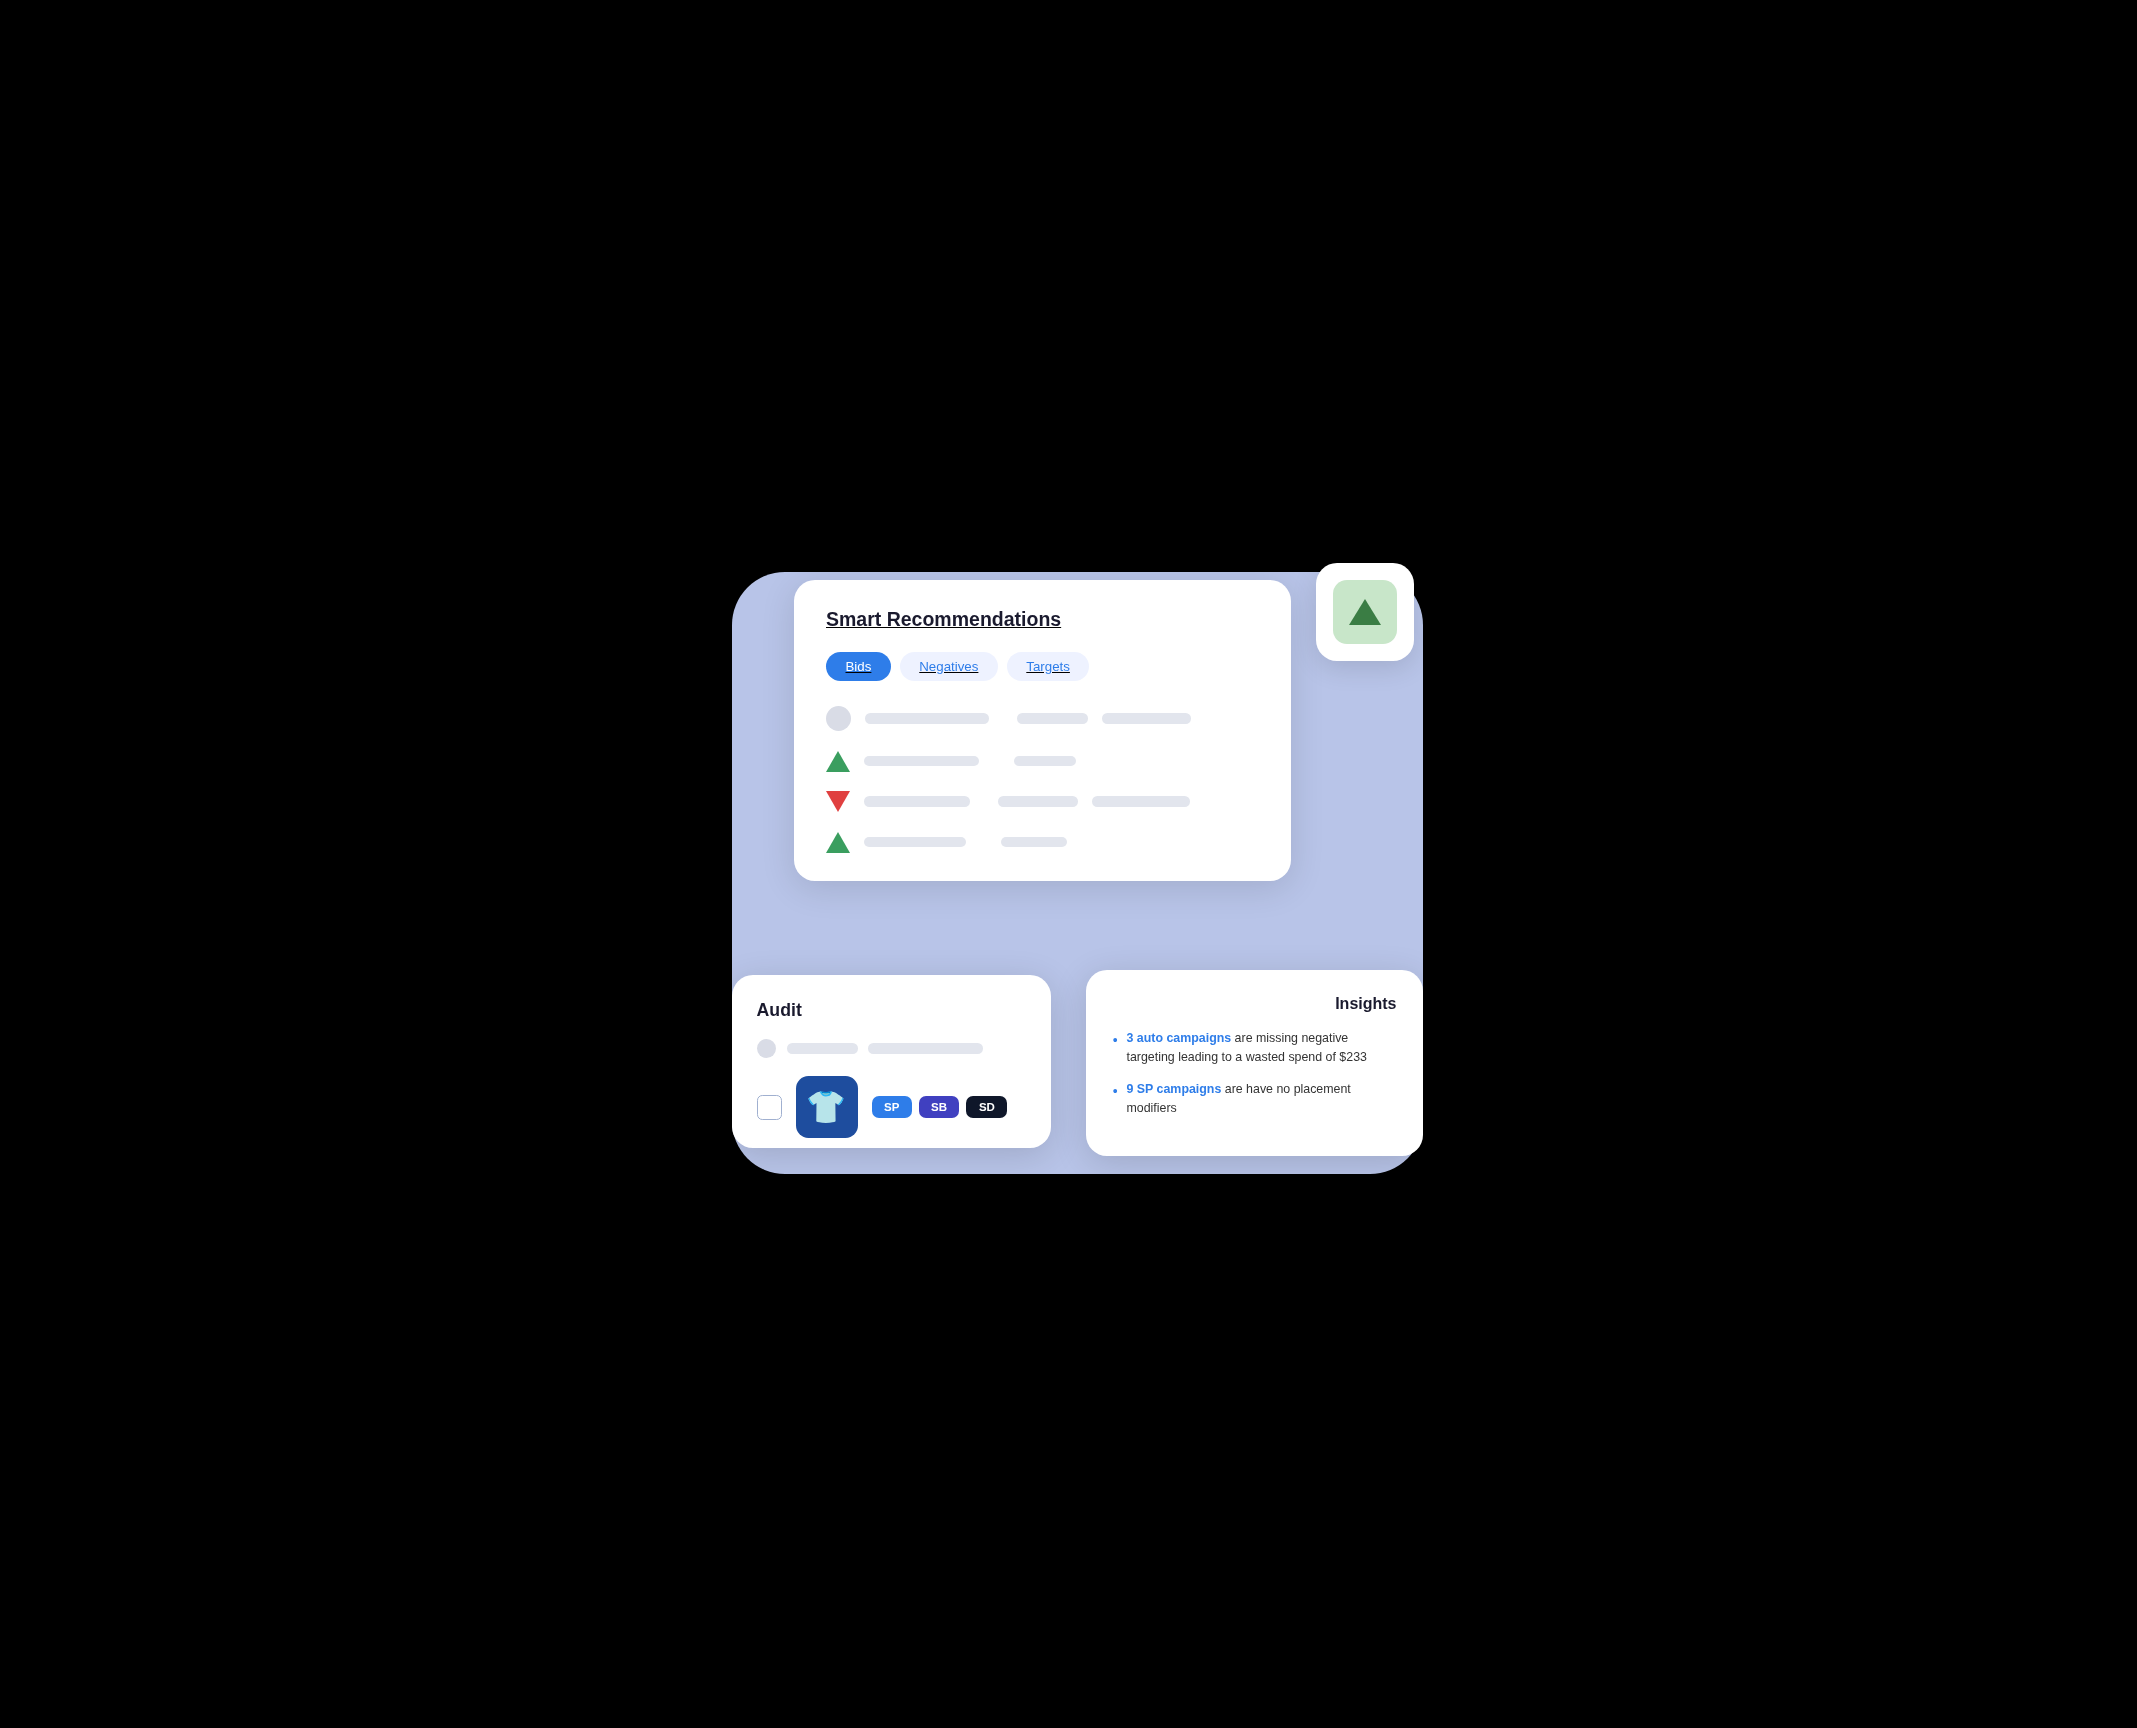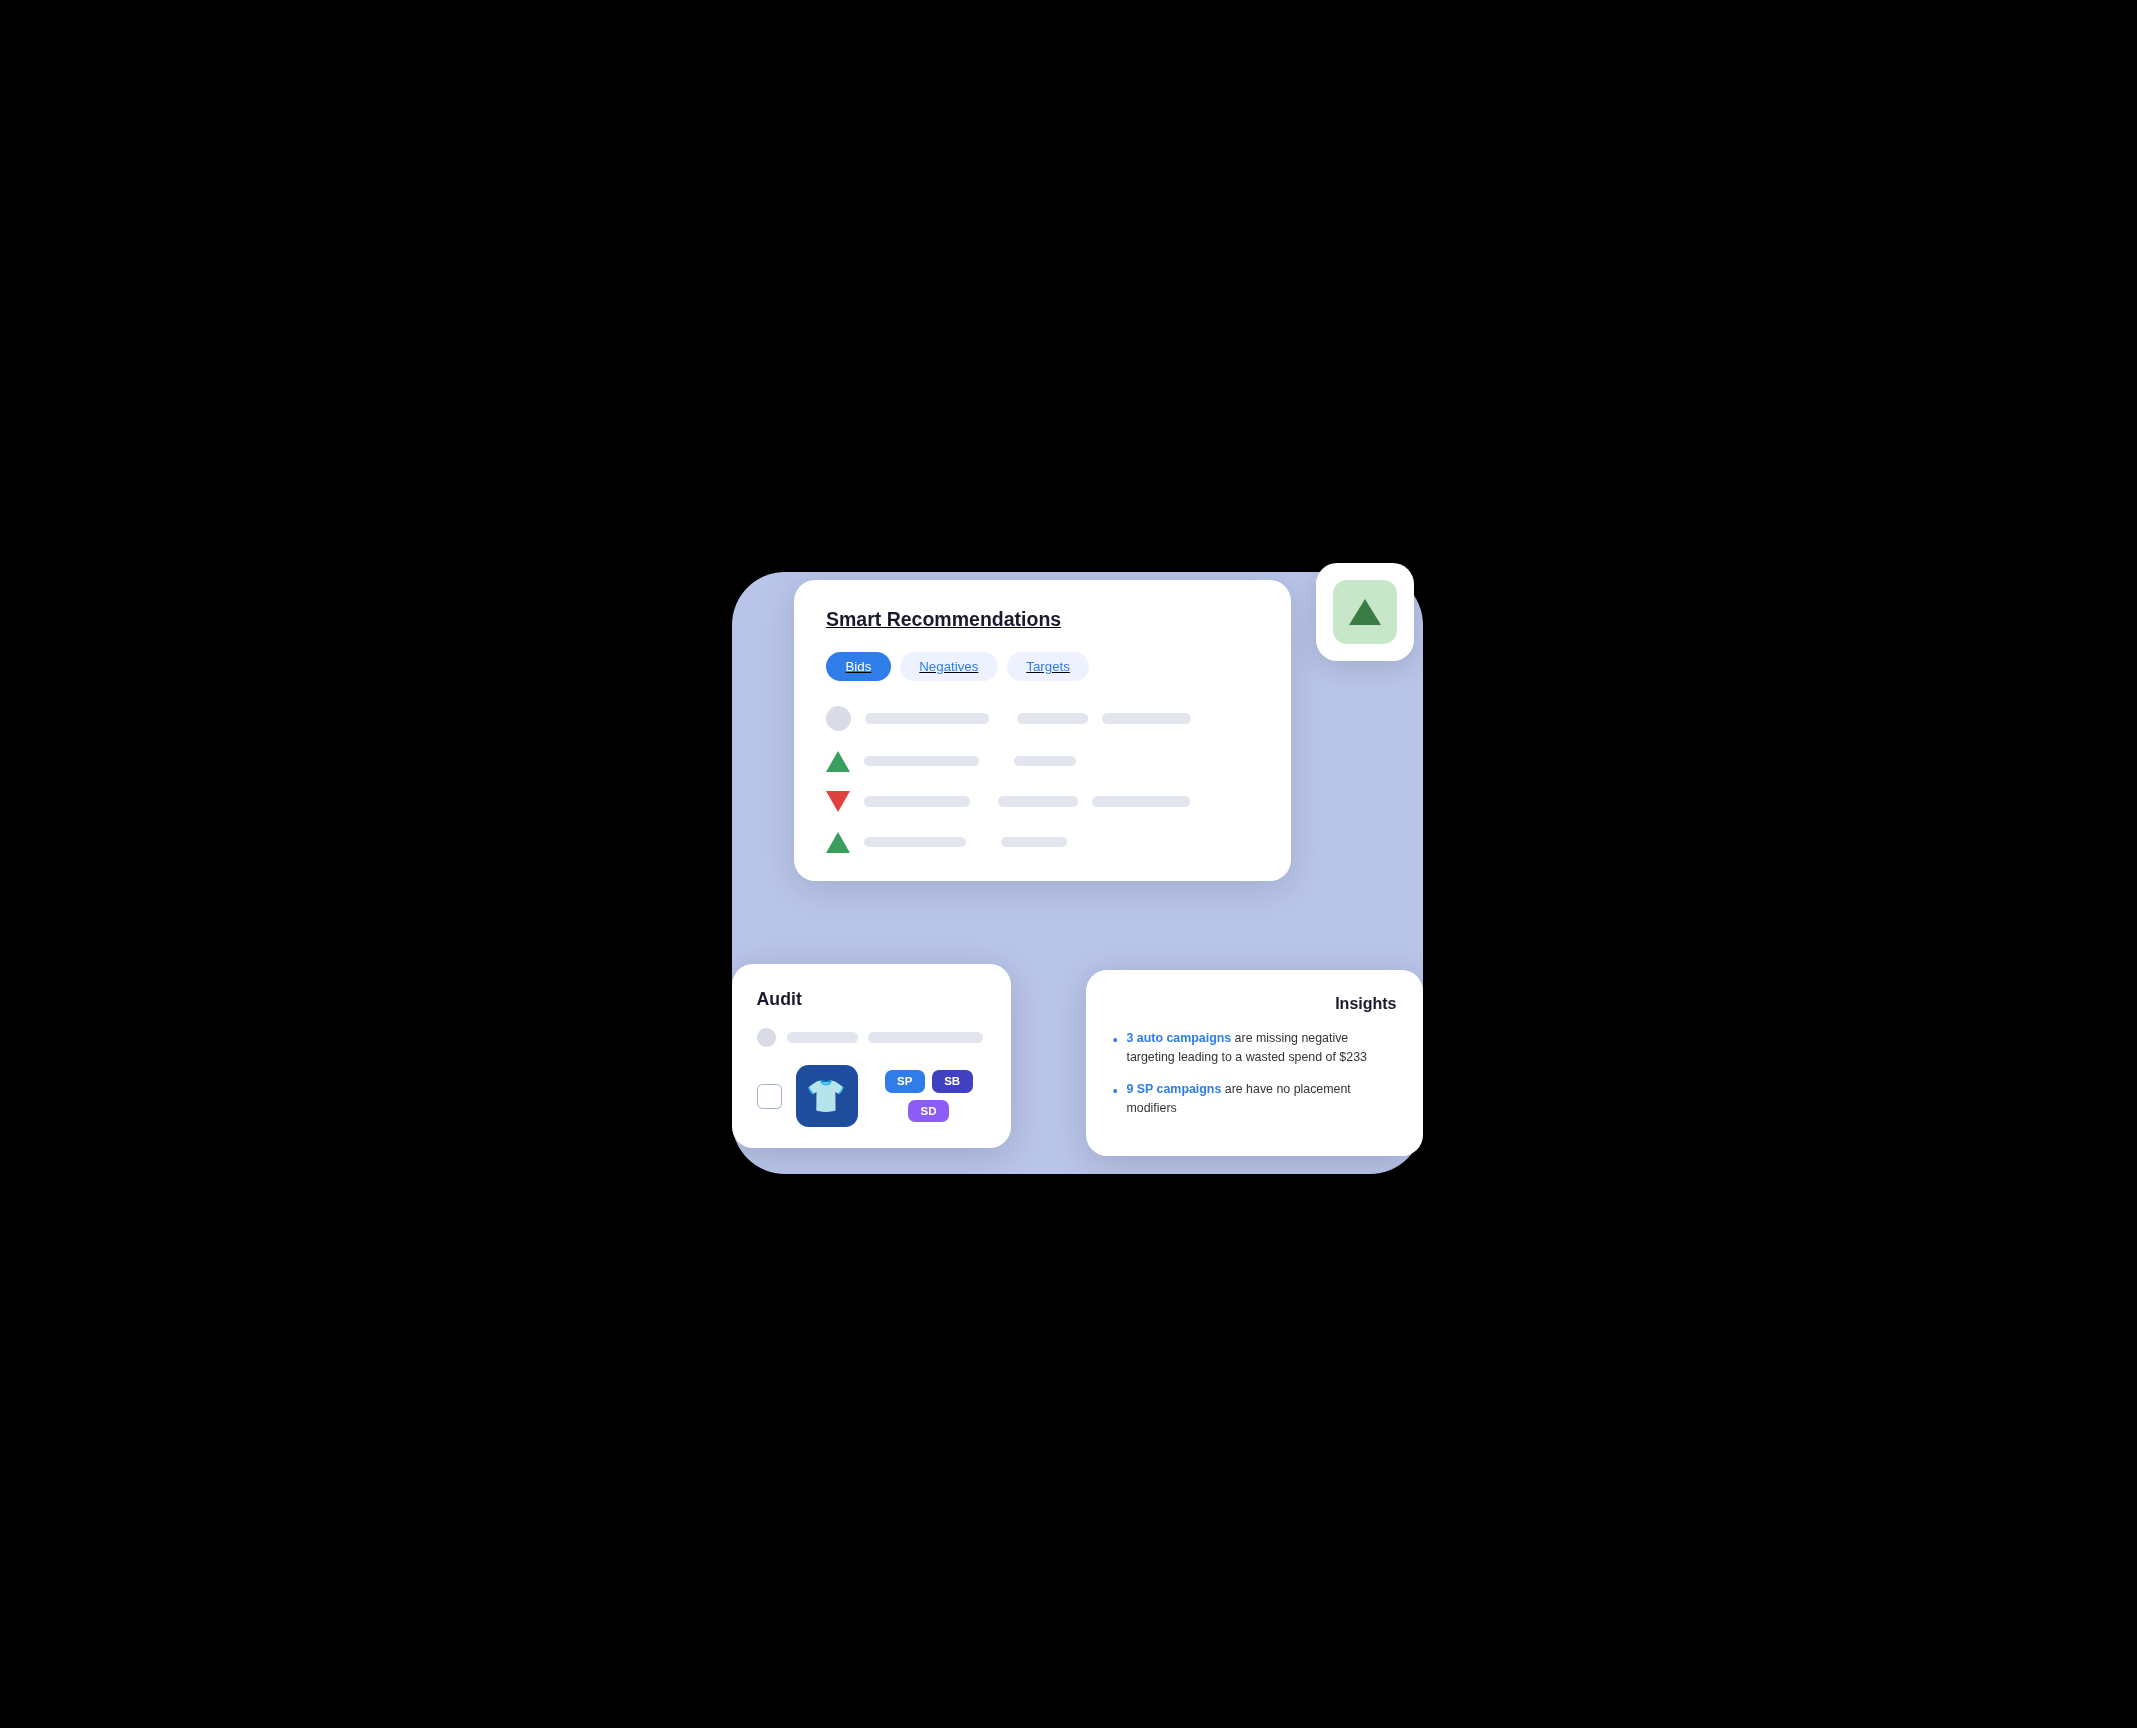--- a/index.html
+++ b/index.html
@@ -151,24 +151,24 @@
       border-left: 16px solid transparent;
       border-right: 16px solid transparent;
       border-bottom: 26.6px solid #3a7d44;
     }
 
     
     .audit-card {
       position: absolute;
       bottom: 35px;
       left: 26.6px;
-      width: 279px;
+      width: 319px;
       background: #fff;
       border-radius: 21px;
-      padding: 25px 25px 21px 25px;
+      padding: 25px 25px 10px 25px;
       box-shadow: 0 7px 35px rgba(0,0,0,0.14);
       z-index: 3;
     }
 
     .audit-card-title {
       font-size: 17.7px;
       font-weight: 700;
       color: #1a1a2e;
       margin-bottom: 17.7px;
     }
@@ -229,21 +229,21 @@
     .badge {
       padding: 5.3px 12.4px;
       border-radius: 7px;
       font-size: 11.5px;
       font-weight: 700;
       color: #fff;
     }
 
     .badge-blue { background: #2e7de9; }
     .badge-indigo { background: #4040c0; }
-    .badge-red { background: #8b5cf6; }
+    .badge-red { background: #0f172a; }
 
     
     .insights-card {
       position: absolute;
       bottom: 26.6px;
       right: 8.9px;
       width: 337px;
       background: #fff;
       border-radius: 21px;
       padding: 25px 26.6px;

